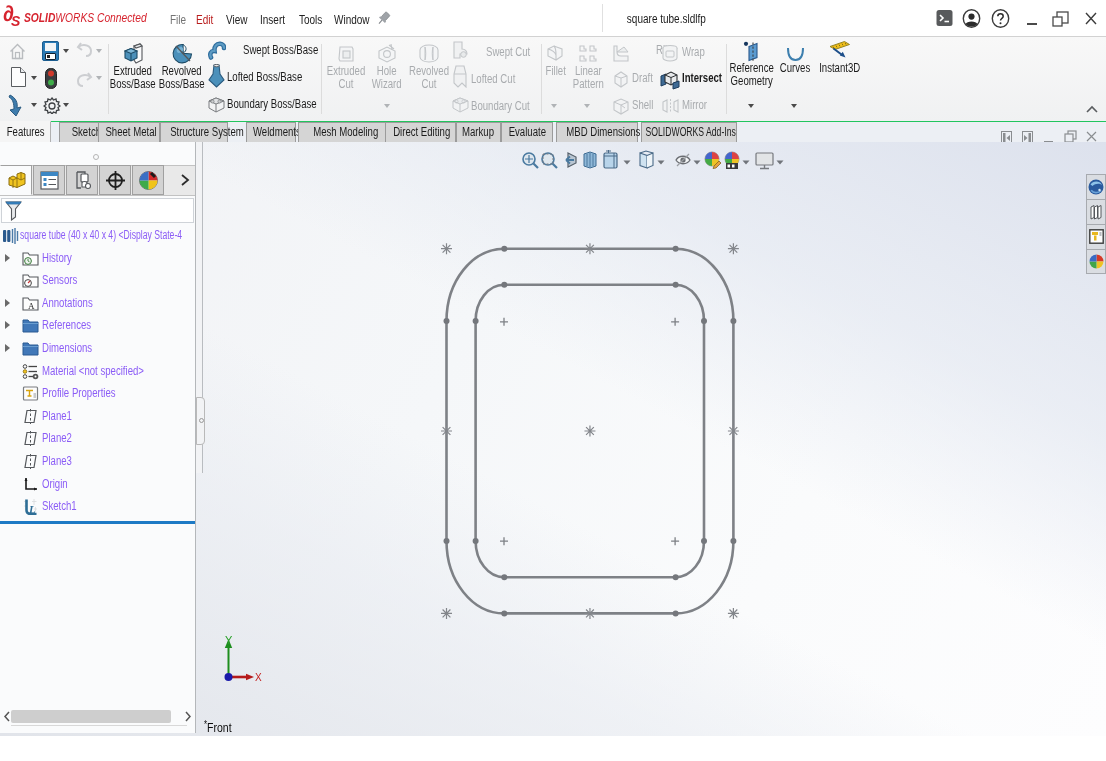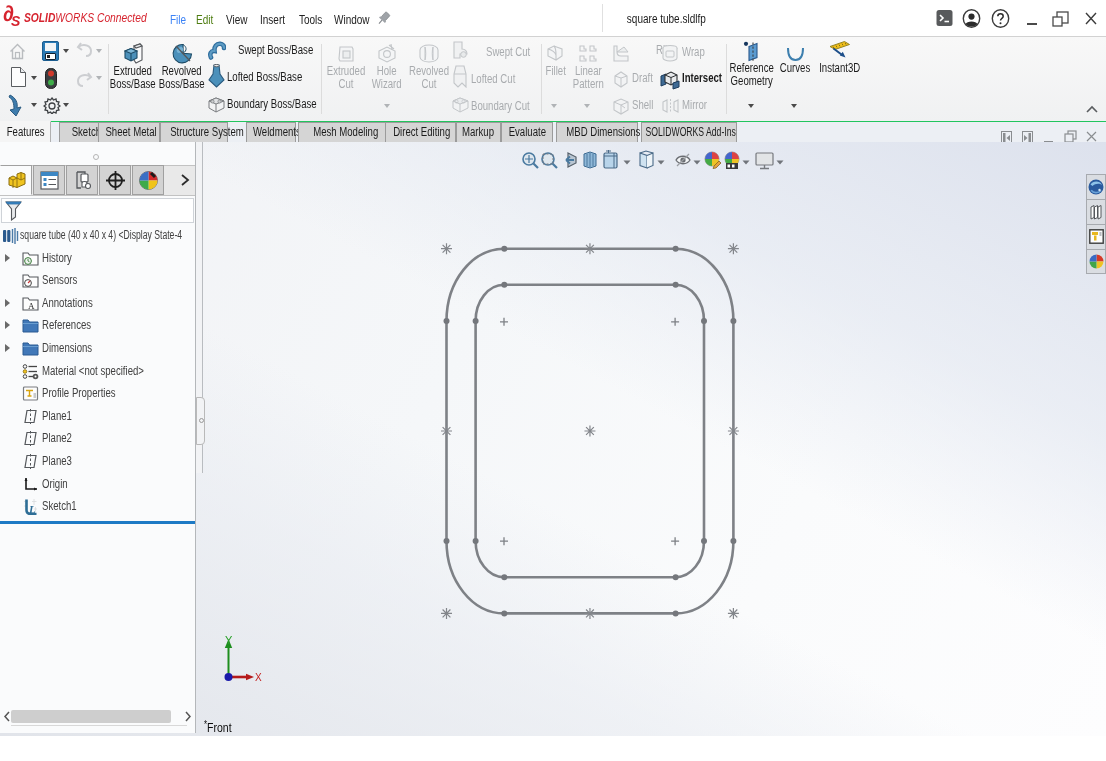--- a/index.html
+++ b/index.html
@@ -6,33 +6,33 @@
 .ab{position:absolute}
 .t{display:inline-block;transform:scaleX(.8);transform-origin:0 50%;white-space:nowrap}
 .tc{display:inline-block;transform:scaleX(.8);transform-origin:50% 50%;white-space:nowrap}
 .lbl{position:absolute;font-size:12px;color:#1b1b1b;text-align:center;line-height:13px}
 .dis{color:#a8abae}
 .sep{position:absolute;top:7px;height:70px;width:1px;background:#dcdcdc}
 .dd{position:absolute;width:0;height:0;border-left:3.5px solid transparent;border-right:3.5px solid transparent;border-top:4px solid #4a4a4a}
 .ddg{border-top-color:#b0b3b6}
 .tab{position:absolute;top:0;height:20px;background:#d5d5d5;border:1px solid #9b9b9b;border-bottom:none;box-sizing:border-box;font-size:12px;color:#1b1b1b;text-align:center;line-height:19px}
 .ptab{position:absolute;top:23px;width:32px;height:30px;background:#d3d3d3;border:1px solid #a0a0a0;box-sizing:border-box}
-.trow{position:absolute;left:0;height:23px;width:194px;font-size:12px;color:#404040;line-height:23px;overflow:hidden}
+.trow{position:absolute;left:0;height:23px;width:194px;font-size:12px;color:#8b5cf6;line-height:23px;overflow:hidden}
 .trow .ic{position:absolute;left:22px;top:3px;width:17px;height:17px}
 .trow .tx{position:absolute;left:42px;top:0}
 .trow .ar{position:absolute;left:5px;top:7px;width:0;height:0;border-top:4px solid transparent;border-bottom:4px solid transparent;border-left:5px solid #6a6a6a}
 </style></head>
 <body>
 <div id="app">
 
 <div class="ab" style="left:0;top:0;width:1106px;height:36px;background:#fff;border-bottom:1px solid #d2d2d2">
   <div class="ab" style="left:3px;top:1px;font-style:italic;font-weight:bold;color:#d6232e;line-height:26px"><span style="font-size:22px">∂</span><span style="font-size:14px;vertical-align:-5px;margin-left:-3px">S</span></div>
   <div class="ab" style="left:24px;top:10px;font-size:13.5px;color:#d6232e"><span class="t" style="transform:scaleX(.76);font-weight:bold;font-style:italic">SOLID<span style="font-weight:normal">WORKS</span> <span style="font-weight:normal">Connected</span></span></div>
-  <div class="ab" style="left:170px;top:13px;font-size:12.5px;color:#3b82f6"><span class="t">File</span></div>
-  <div class="ab" style="left:196px;top:13px;font-size:12.5px;color:#4d7c0f"><span class="t">Edit</span></div>
+  <div class="ab" style="left:170px;top:13px;font-size:12.5px;color:#737373"><span class="t">File</span></div>
+  <div class="ab" style="left:196px;top:13px;font-size:12.5px;color:#b91c1c"><span class="t">Edit</span></div>
   <div class="ab" style="left:226px;top:13px;font-size:12.5px;color:#222"><span class="t">View</span></div>
   <div class="ab" style="left:260px;top:13px;font-size:12.5px;color:#222"><span class="t">Insert</span></div>
   <div class="ab" style="left:299px;top:13px;font-size:12.5px;color:#222"><span class="t">Tools</span></div>
   <div class="ab" style="left:334px;top:13px;font-size:12.5px;color:#222"><span class="t">Window</span></div>
   <svg class="ab" style="left:376px;top:10px" width="16" height="16" viewBox="0 0 16 16">
     <g transform="rotate(42 8 8)">
       <rect x="5.2" y="2" width="5.6" height="7.5" rx="1" fill="#9fa3a8" stroke="#83878c" stroke-width="0.7"></rect>
       <rect x="4" y="9.2" width="8" height="1.8" fill="#9fa3a8"></rect>
       <path d="M8 11 L8 15.5" stroke="#83878c" stroke-width="1.1"></path>
     </g>
@@ -115,21 +115,21 @@
   <path d="M11 1.5 A 9.2 9.2 0 1 0 19.5 11 L11.2 10.2 Z" fill="#4b90ba" stroke="#1d4b66" stroke-width="1.1"></path>
   <path d="M11 1.5 C 14.8 3.8 15.3 7.5 11.2 10.2" fill="none" stroke="#1d4b66" stroke-width="1"></path>
   <ellipse cx="8" cy="7" rx="3.5" ry="2.5" fill="#7fb8d8" opacity="0.85" transform="rotate(-30 8 7)"></ellipse>
   <path d="M4 3 L18 18" stroke="#55585c" stroke-width="1.3"></path>
 </svg>
 <div class="lbl" style="left:152px;top:28px;width:60px"><span class="tc">Revolved<br>Boss/Base</span></div>
 <svg class="ab" style="left:207px;top:4px" width="19" height="19" viewBox="0 0 19 19">
   <path d="M4 16.5 C2.2 12.5 4.2 9.5 7.5 10 C7 5.5 9.5 2.5 13.2 2.8 C15.8 3 17.3 4.8 17 7" fill="none" stroke="#2f6e9e" stroke-width="4.6" stroke-linecap="round"></path>
   <path d="M4 16.5 C2.2 12.5 4.2 9.5 7.5 10 C7 5.5 9.5 2.5 13.2 2.8 C15.8 3 17.3 4.8 17 7" fill="none" stroke="#5e9cc4" stroke-width="2.2" stroke-linecap="round"></path>
 </svg>
-<div class="lbl" style="left:237px;top:7px;width:95px;text-align:right"><span class="t">Swept Boss/Base</span></div>
+<div class="lbl" style="left:243px;top:7px;width:95px;text-align:center"><span class="t">Swept Boss/Base</span></div>
 <svg class="ab" style="left:208px;top:27px" width="17" height="24" viewBox="0 0 17 24">
   <path d="M6 1 L11 1 L12 10 L16 16 L8.5 23 L1 16 L5 10 Z" fill="#4b90ba" stroke="#2a5a7e" stroke-width="1.1"></path>
   <ellipse cx="8.5" cy="1.6" rx="2.6" ry="1.2" fill="#e8eaec" stroke="#55585c" stroke-width="0.9"></ellipse>
 </svg>
 <div class="lbl" style="left:227px;top:34px;width:95px;text-align:left"><span class="t">Lofted Boss/Base</span></div>
 <svg class="ab" style="left:207px;top:57px" width="19" height="20" viewBox="0 0 19 20">
   <path d="M2 7 L9 4 L17 7 L17 14 L9 18 L2 14 Z" fill="#f2f3f4" stroke="#7a7d80" stroke-width="1"></path>
   <path d="M2 7 L9 4 L17 7 L9 10 Z" fill="#e2e4e6" stroke="#7a7d80" stroke-width="1"></path>
   <circle cx="5.5" cy="7.5" r="1.6" fill="#caccce" stroke="#7a7d80" stroke-width="0.7"></circle>
   <circle cx="12.5" cy="7.5" r="1.6" fill="#caccce" stroke="#7a7d80" stroke-width="0.7"></circle>

